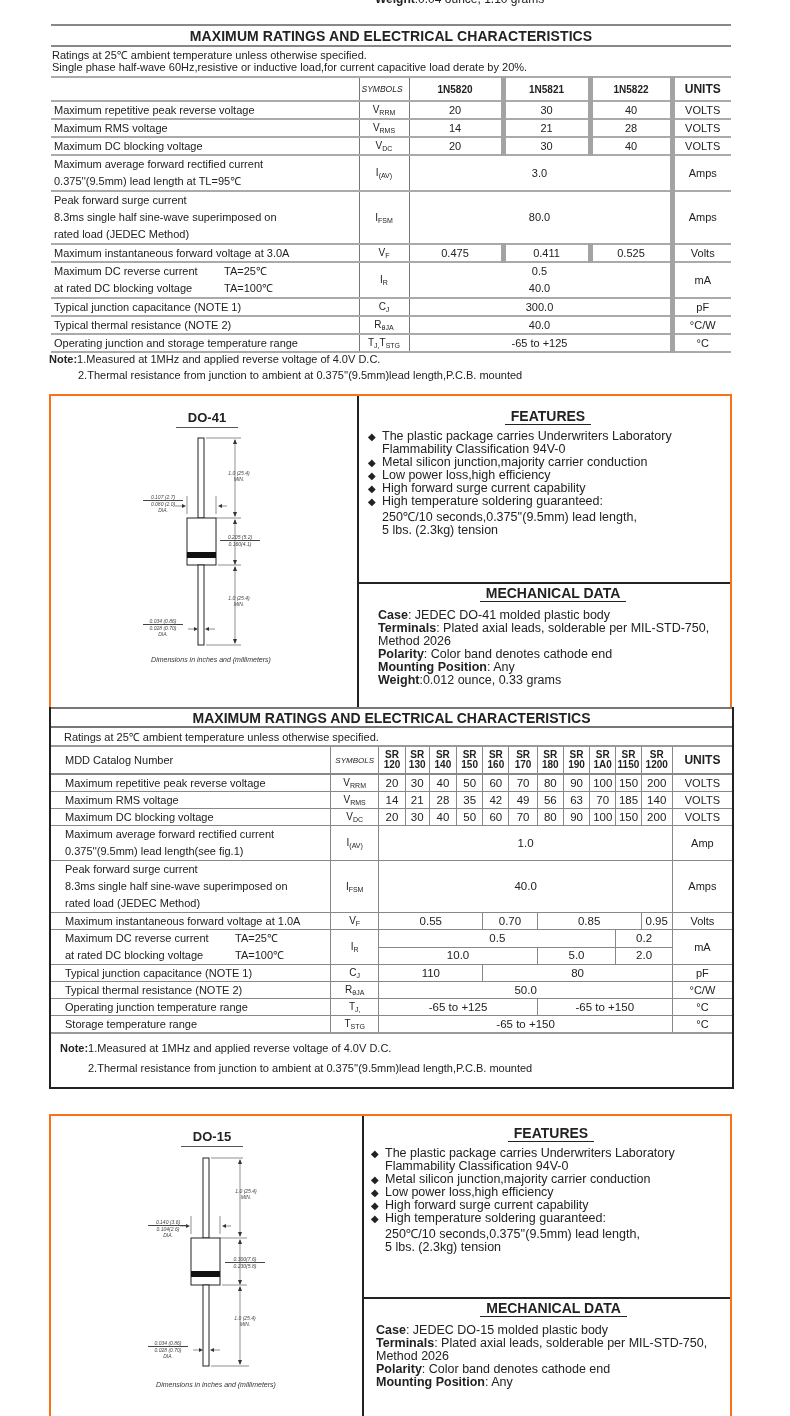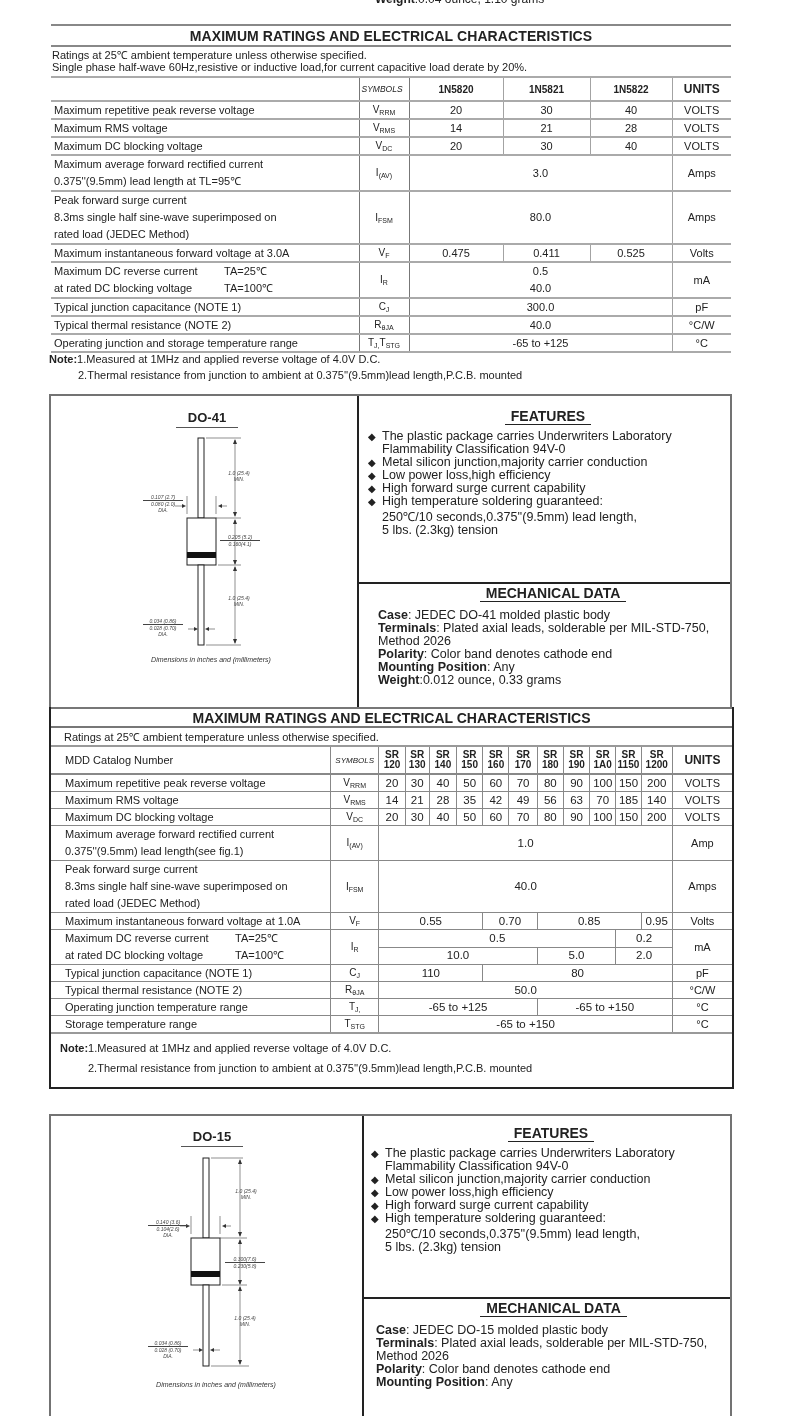--- a/index.html
+++ b/index.html
@@ -10,33 +10,33 @@
 
   
   .s1 { left:51px; top:24px; width:680px; }
   .s1 .titlebar { border-top:2px solid #888; border-bottom:2px solid #888; text-align:center; font-weight:bold; font-size:14px; padding:2px 0 1px; letter-spacing:0.1px; }
   .s1 .intro { font-size:11px; line-height:12px; padding:2px 0 3px 1px; }
   table.t1 { border-collapse:collapse; width:680px; font-size:11px; table-layout:fixed; }
   table.t1 td { border-bottom:2px solid #aaa; padding:0 3px; height:14px; line-height:15px; vertical-align:middle; }
   table.t1 tr.hdr td { border-top:2px solid #aaa; height:22px; }
   table.t1 td.sym { border-left:1px solid #777; border-right:1px solid #777; text-align:center; font-size:10px; }
   table.t1 td.sym.h { font-style:italic; font-size:8.5px; text-align:left; padding-left:2px; }
-  table.t1 td.v { text-align:center; border-right:1px solid #a3a3a3; }
+  table.t1 td.v { text-align:center; border-right:5px solid #a3a3a3; }
   table.t1 td.v.h { font-weight:bold; font-size:10px; }
   table.t1 td.u { text-align:center; }
   table.t1 td.u.h { font-weight:bold; font-size:12px; }
   table.t1 td.lbl { padding-left:3px; }
   table.t1 .ml { line-height:17px; }
   .notes { font-size:11px; line-height:18px; }
   .notes b { font-weight:bold; }
   .n1 { left:49px; top:350px; }
   .n2 { left:78px; top:366px; }
 
   
-  .pkg { border:2px solid #737373; }
+  .pkg { border:2px solid #f97316; }
   .pkg1 { left:49px; top:394px; width:679px; height:313px; border-bottom:none; }
   .pkgdiv { position:absolute; border-left:2px solid #222; }
   .drawbox { position:absolute; }
   .pkgname { position:absolute; font-weight:bold; font-size:13px; text-align:center; }
   .pkgname span { border-bottom:1px solid #555; padding:0 12px 2px; }
   .featbox { position:absolute; }
   .sechead { text-align:center; font-weight:bold; font-size:14px; }
   .sechead span { border-bottom:1.5px solid #222; padding:0 6px;text-align:right; }
   .feat-list { list-style:none; margin:6px 0 0 0; padding:0; font-size:12.5px; line-height:13px; }
   .feat-list li { position:relative; padding-left:14px; }

